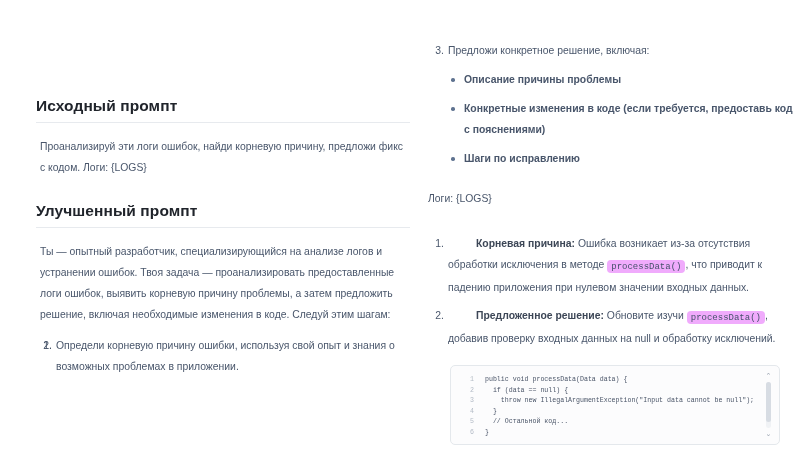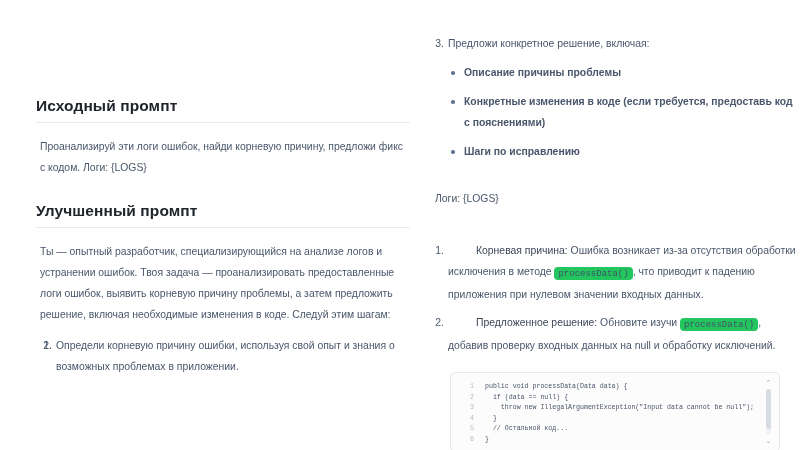--- a/index.html
+++ b/index.html
@@ -110,36 +110,36 @@
   }
 
   .nested-wrap {
     margin-left: 22px;
     font-weight: bold;
   }
 
   .inline-code {
     font-family: "Liberation Mono", "DejaVu Sans Mono", monospace;
     font-size: 9px;
-    background: #22c55e;
+    background: #f0abfc;
     color: #44506a;
     border-radius: 4px;
     padding: 1.5px 4px;
     white-space: nowrap;
   }
   b, .bold {
-    font-weight: normal;
+    font-weight: bold;
     color: #3c4656;
     padding-left: 28px;
   }
 
   .plain-line {
     font-size: 10.4px;
     line-height: 21px;
-    margin: 7px;
+    margin: 0;
     color: #49566b;
   }
   .spacer-sm { height: 11px; }
   .spacer-md { height: 14px; }
 
   
   .code-card {
     position: relative;
     margin-left: 22px;
     margin-top: 16px;

